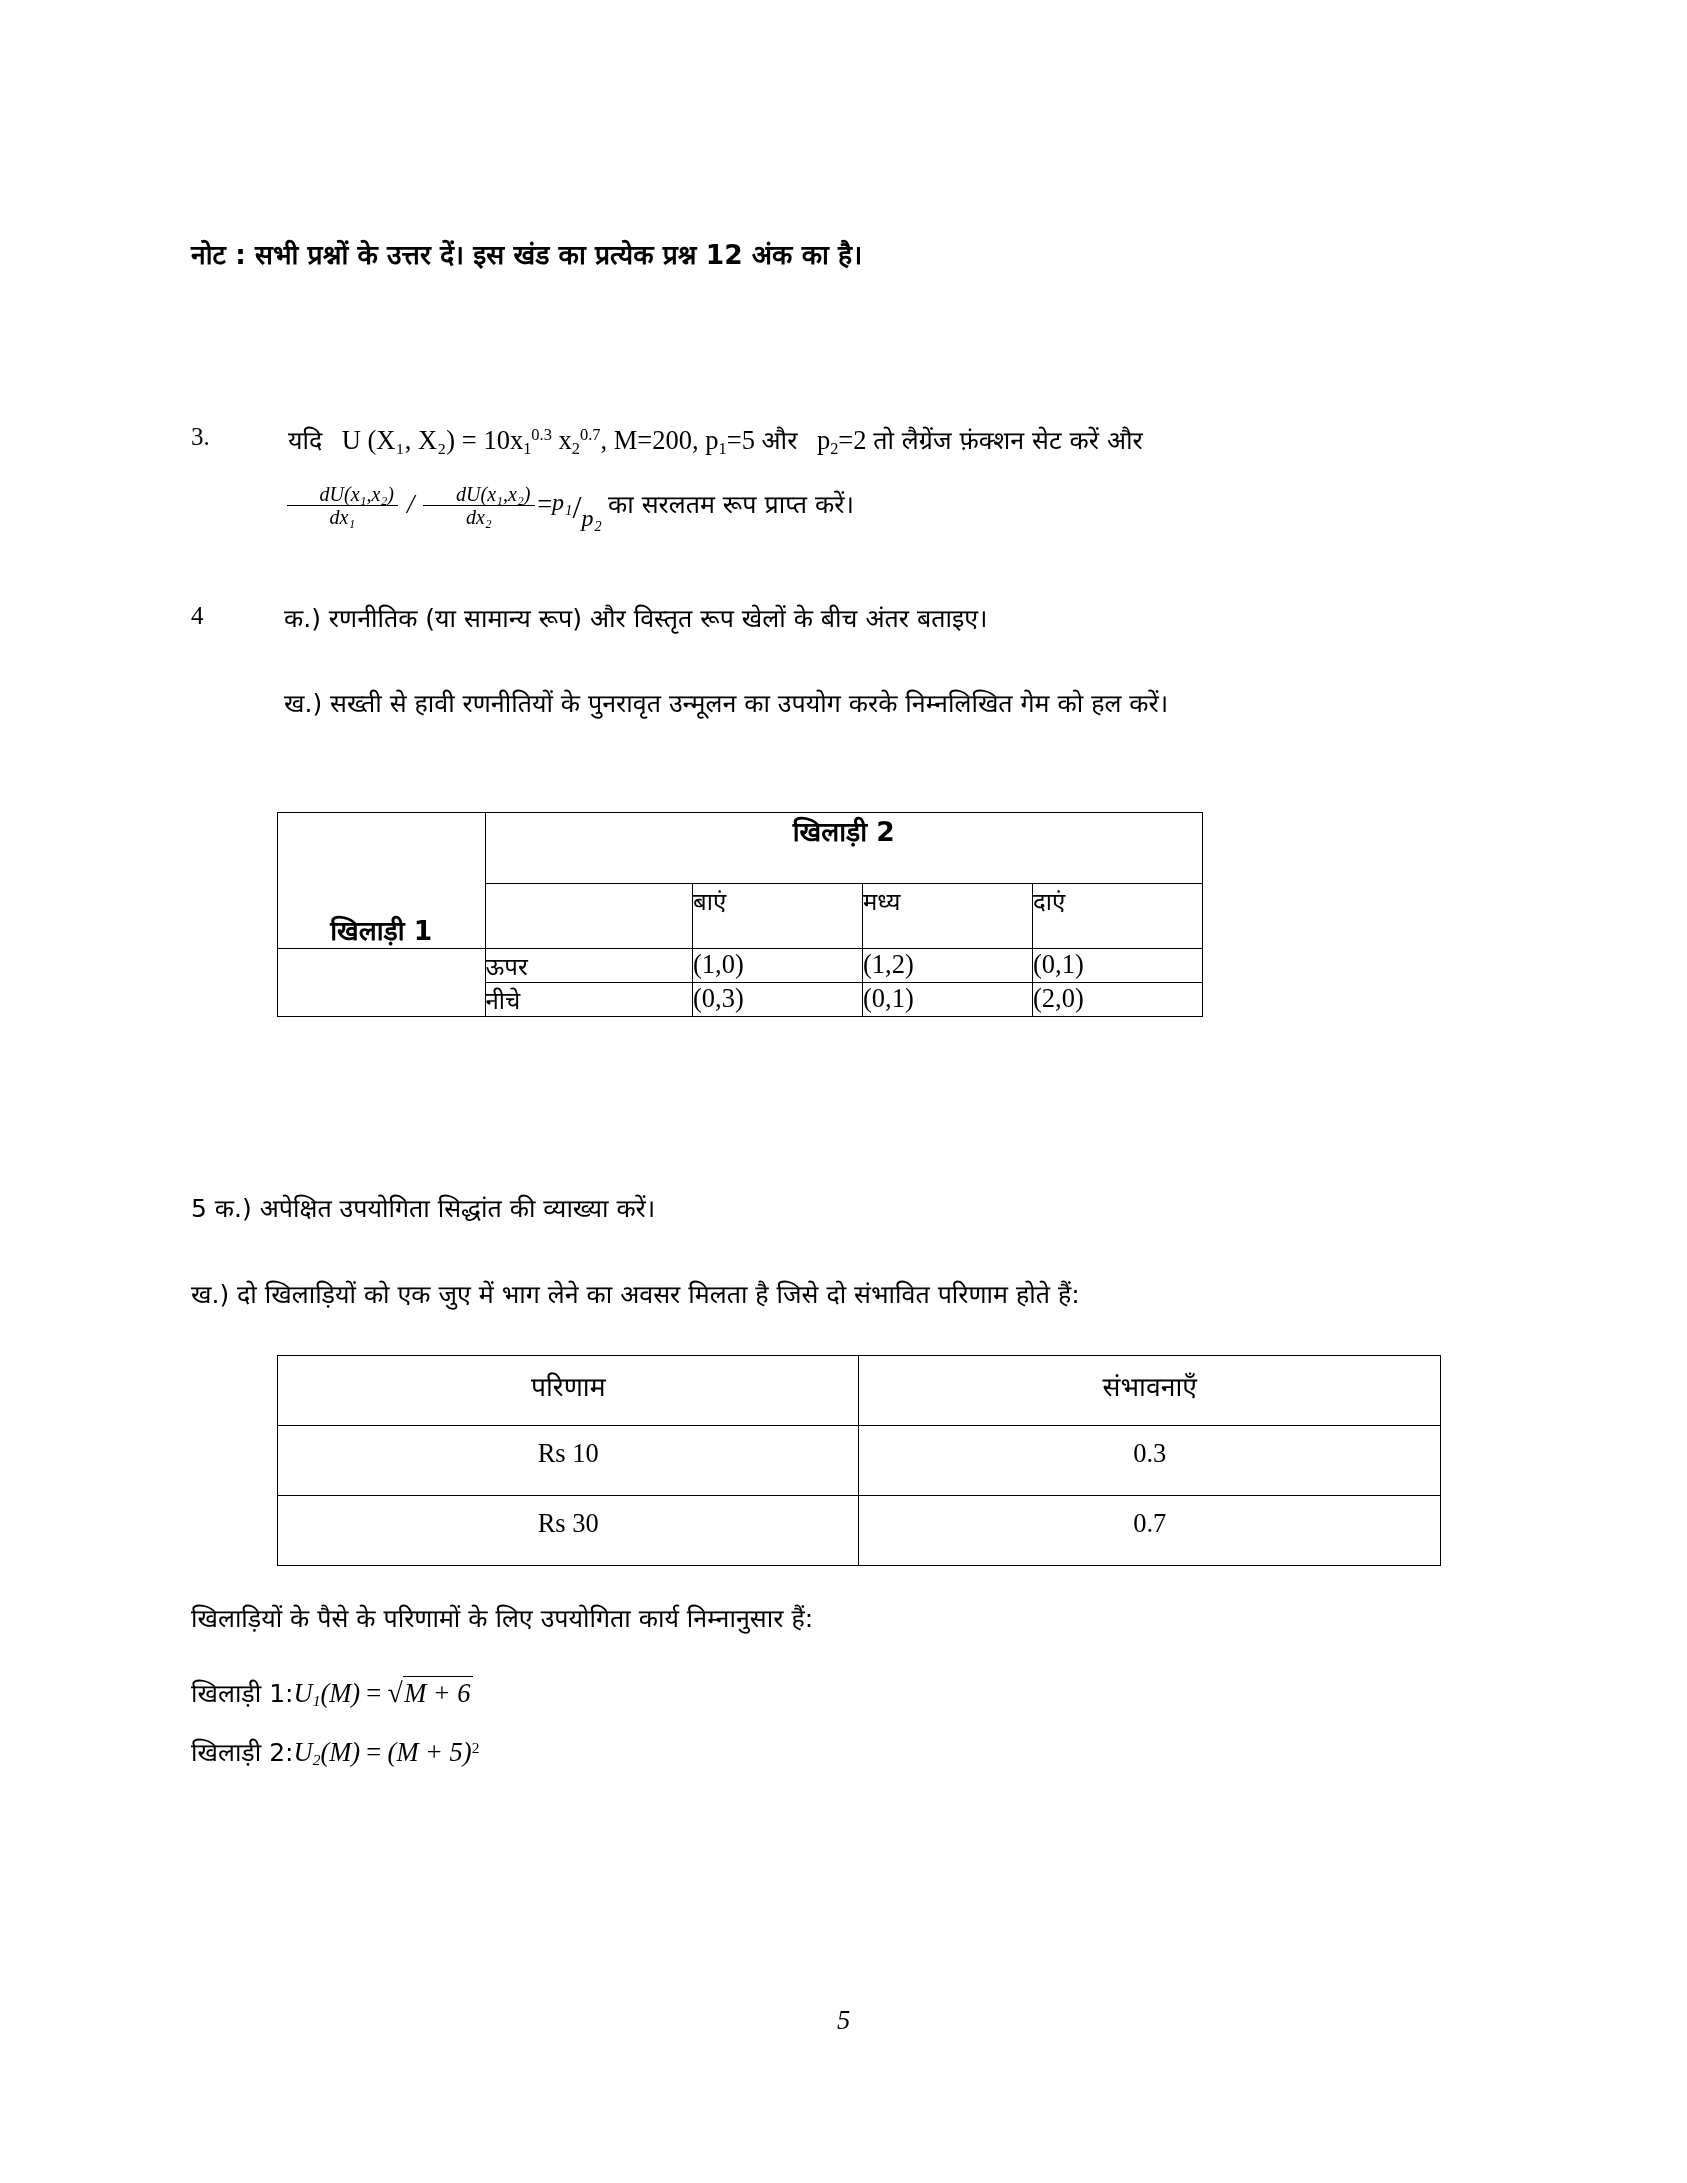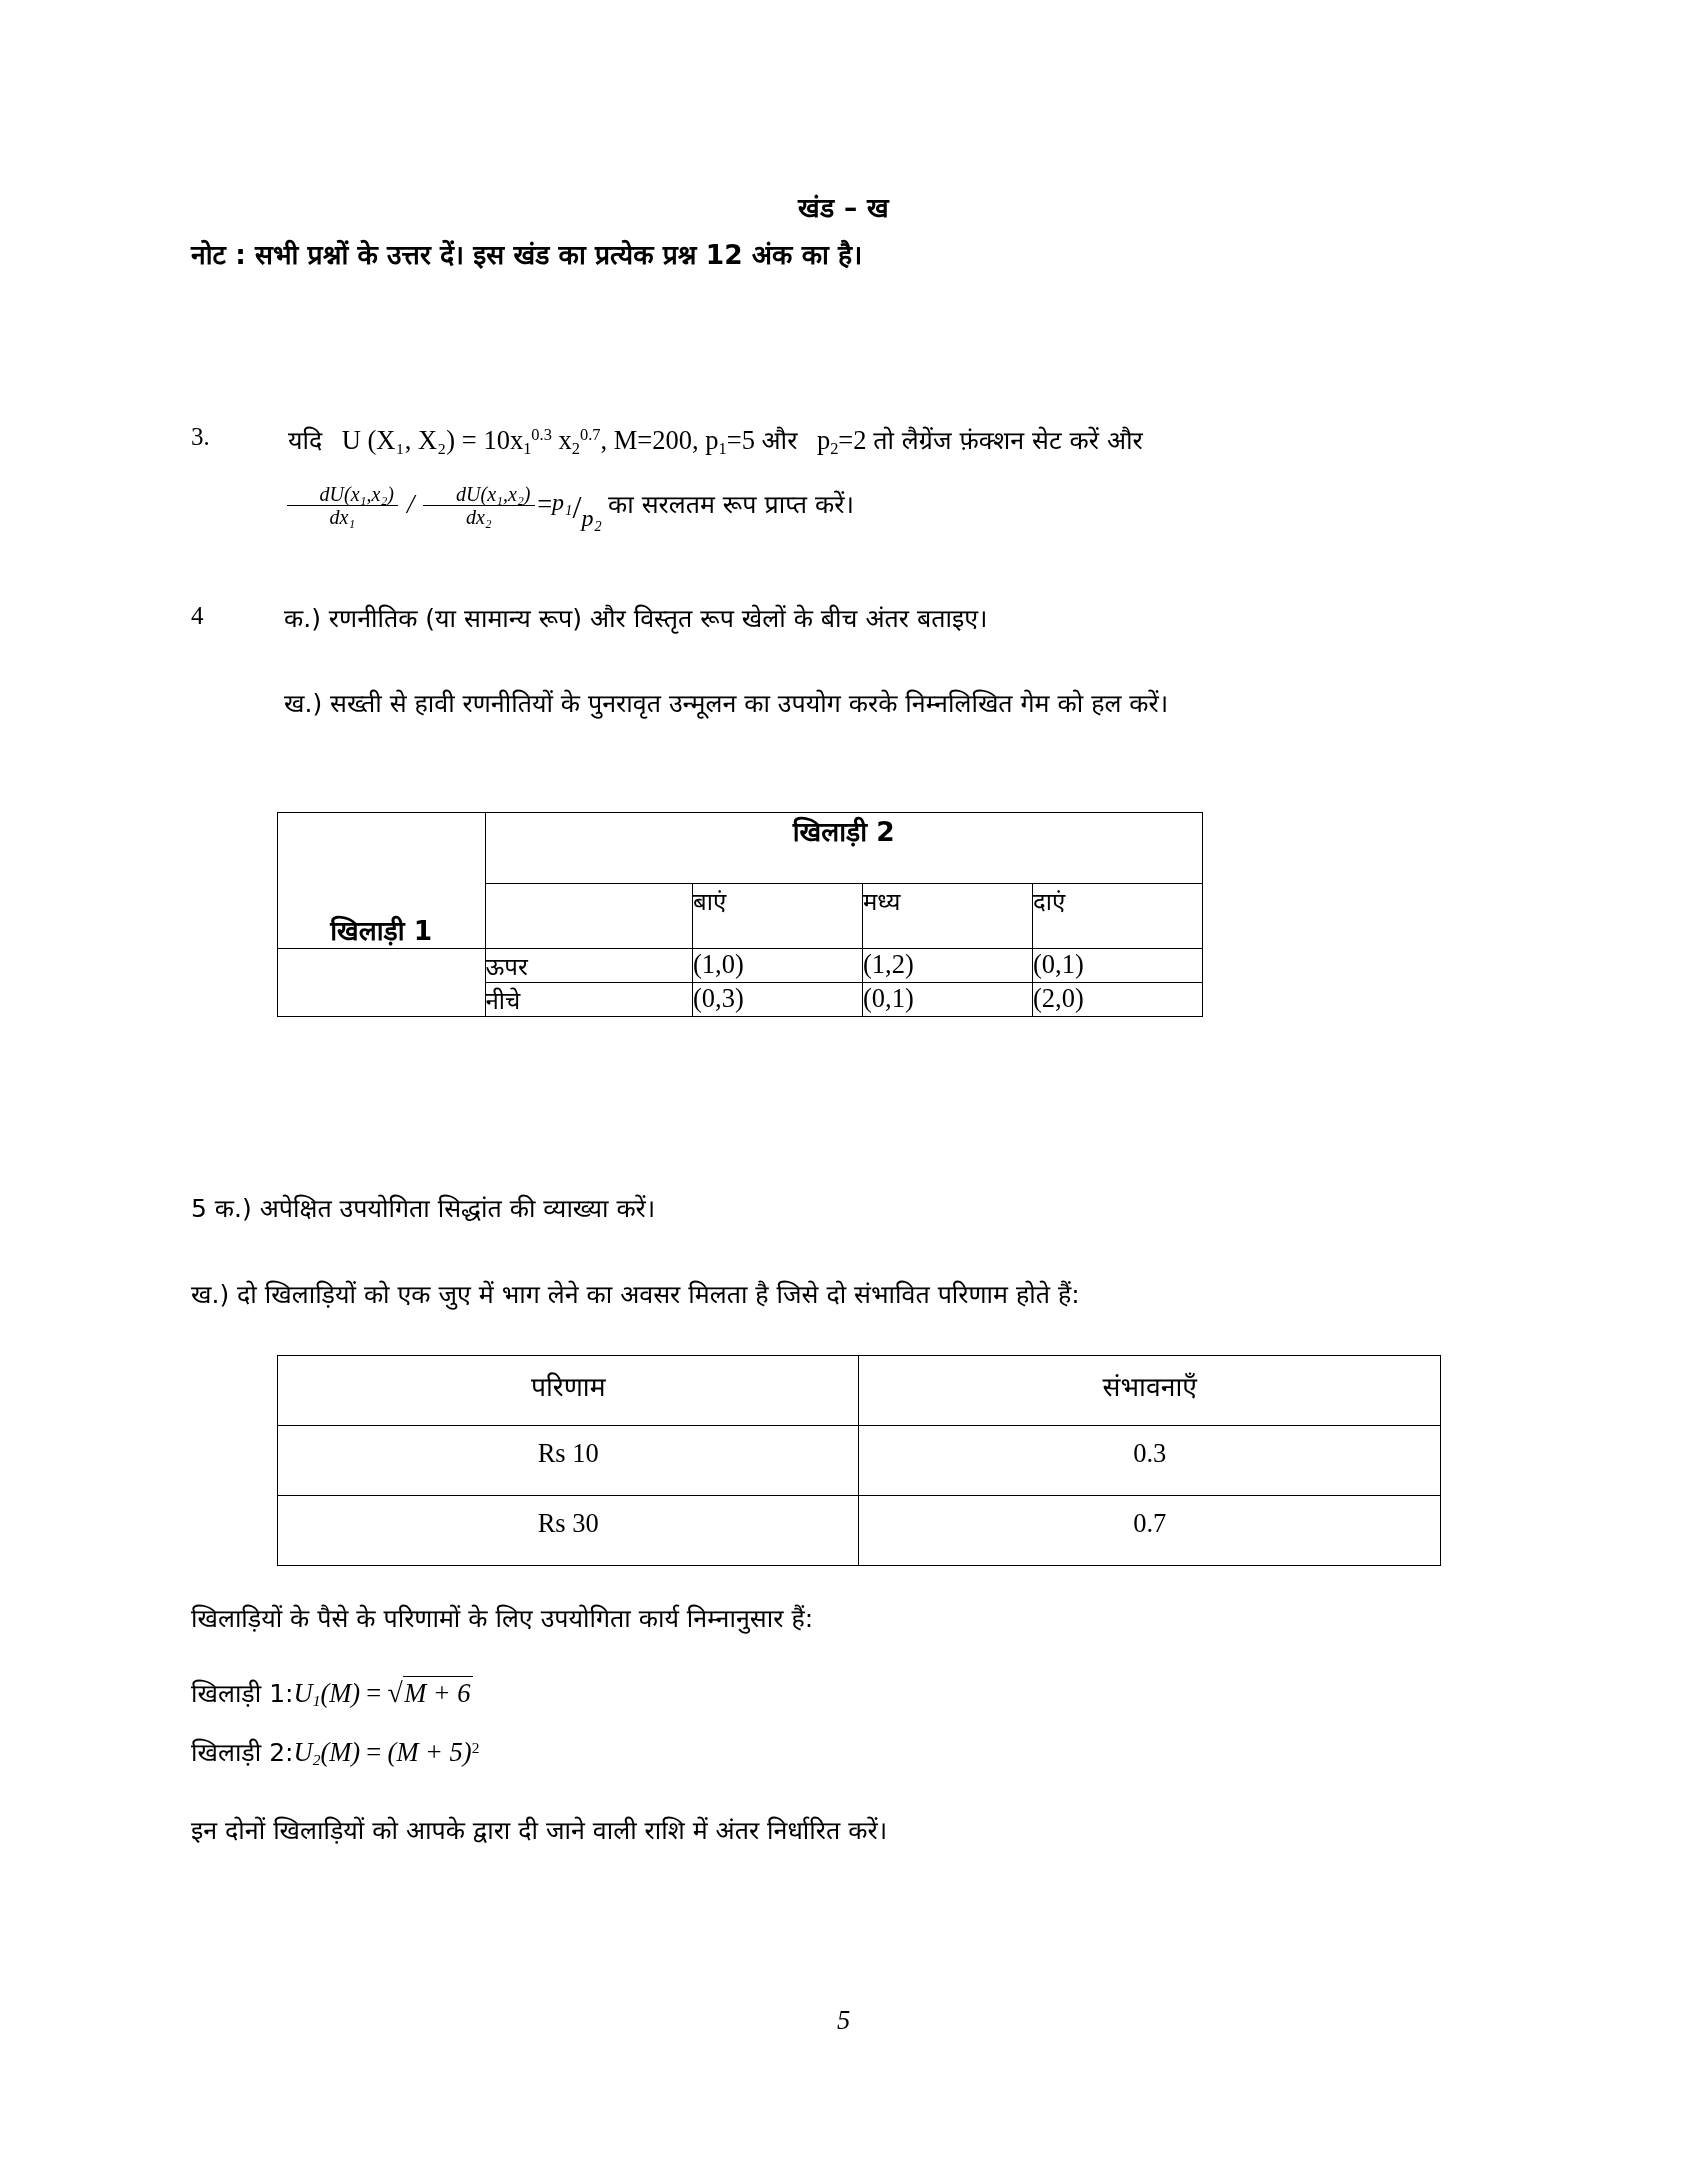--- a/index.html
+++ b/index.html
@@ -191,21 +191,20 @@
     text-align: center;
     font-size: 26.5px;
     font-style: italic;
   }
 </style>
 </head>
 <body>
 
 <div class="page">
 
-  <div id="section-heading" class="dev">खंड – ख</div>
 
   <div id="note-line" class="dev">नोट : सभी प्रश्नों के उत्तर दें। इस खंड का प्रत्येक प्रश्न 12 अंक का है।</div>
 
   <div id="q3-number" class="qnum serif">3.</div>
 
   <div id="q3-line1" class="qbody">
     <span class="dev">यदि</span>
     <span class="mathserif">&nbsp;
       <span>U</span>
       <span>(X₁, X₂)</span>
@@ -299,18 +298,17 @@
     <span class="mathserif">=</span>
     <span class="mathserif radical"><span class="sign">√</span><span class="rad">M + 6</span></span>
   </div>
 
   <div id="util-p2" class="qbody">
     <span class="dev">खिलाड़ी 2:</span><span class="mathserif mi">U</span><sub class="small mathserif mi">2</sub><span class="mathserif mi">(M)</span>
     <span class="mathserif">=</span>
     <span class="mathserif mi">(M + 5)</span><sup class="small mathserif">2</sup>
   </div>
 
-  <div id="closing-line" class="qbody dev">इन दोनों खिलाड़ियों को आपके द्वारा दी जाने वाली राशि में अंतर निर्धारित करें।</div>
 
   <div id="page-number" class="serif">5</div>
 
 </div>
 
 
 </body></html>

